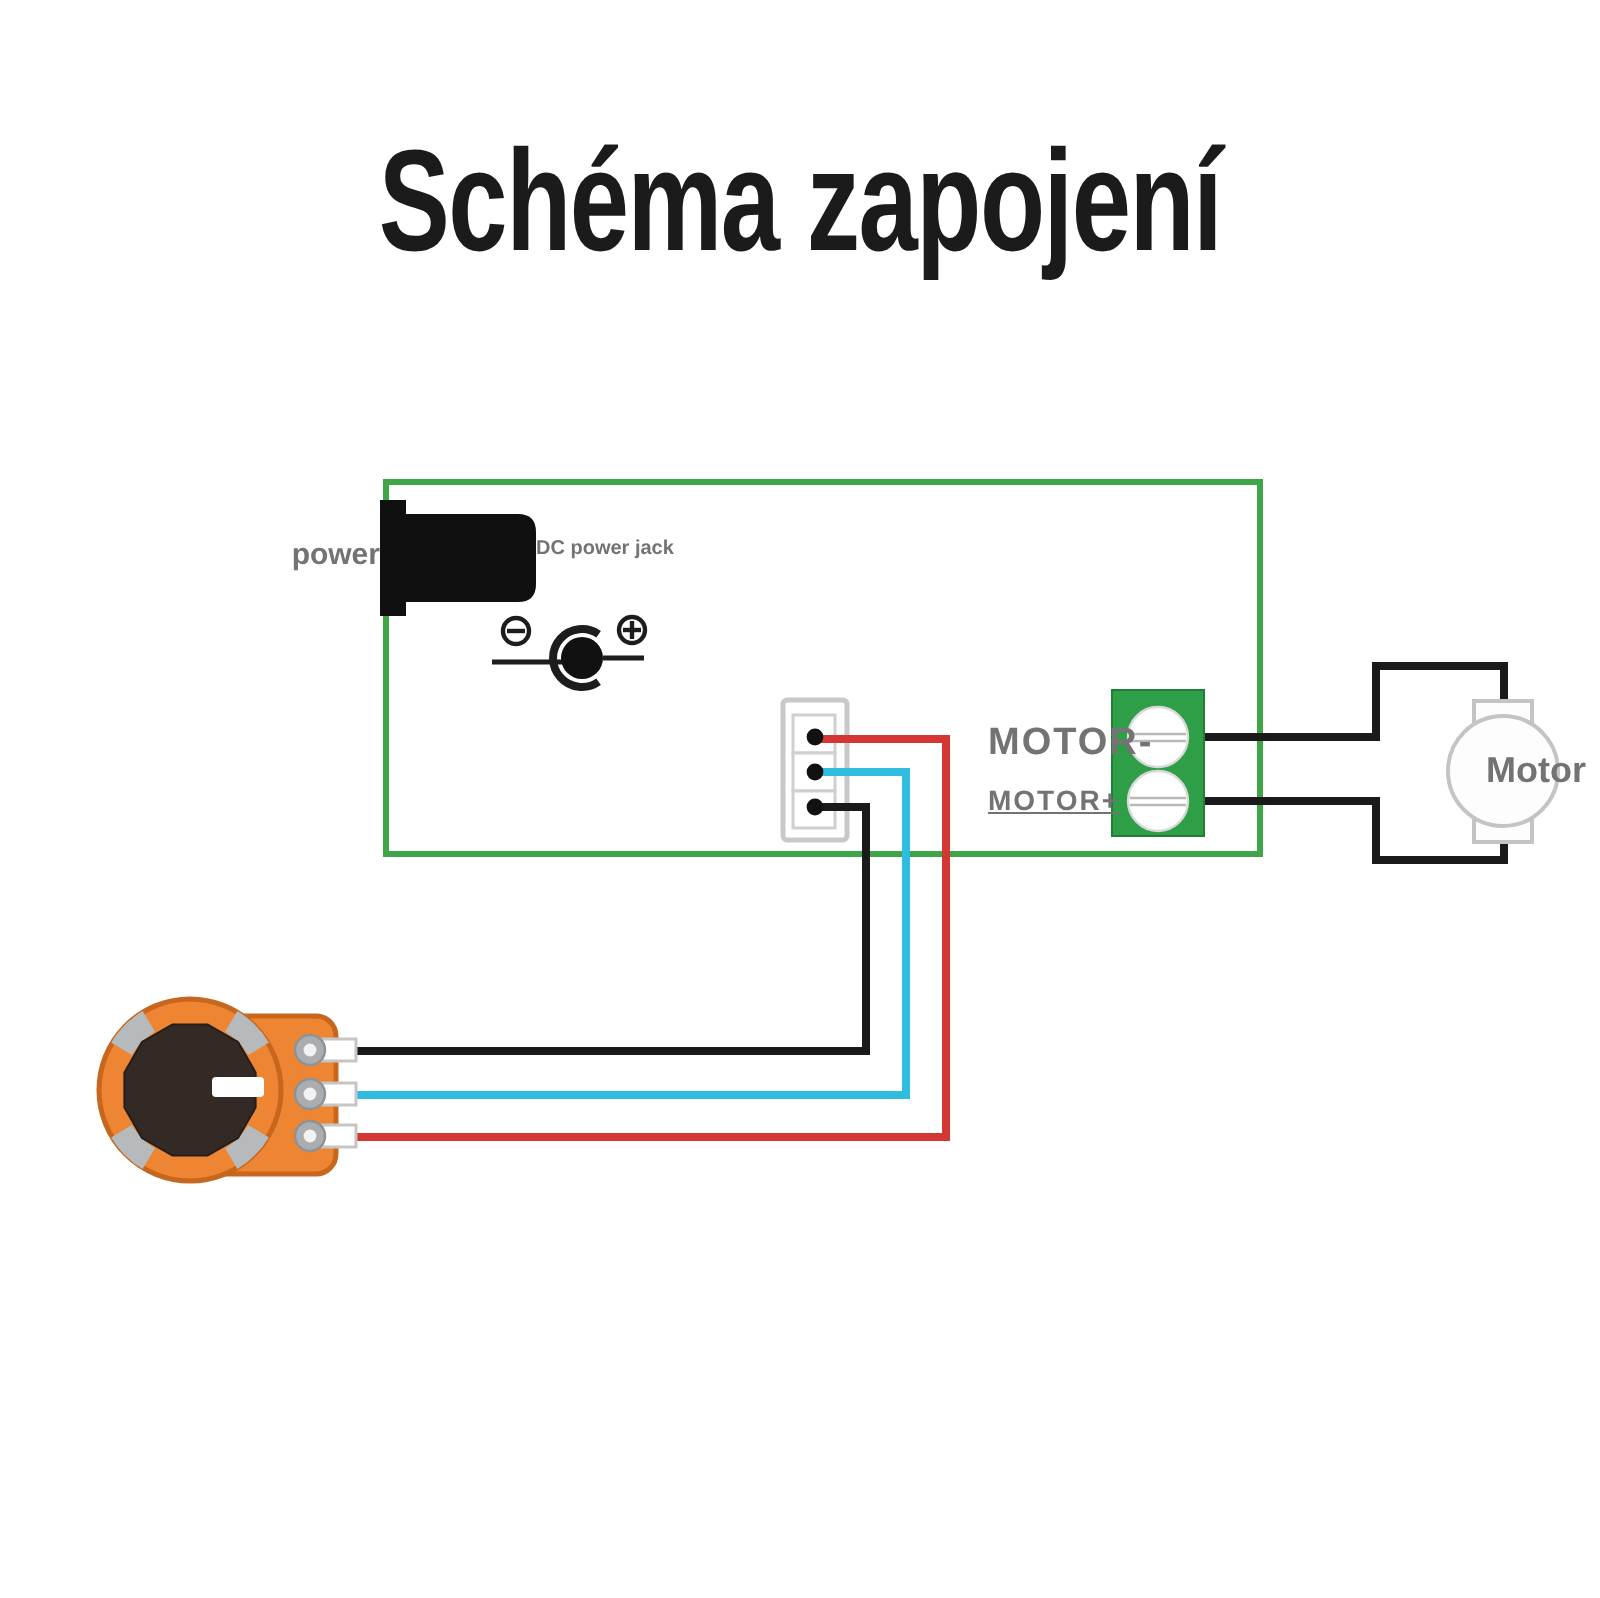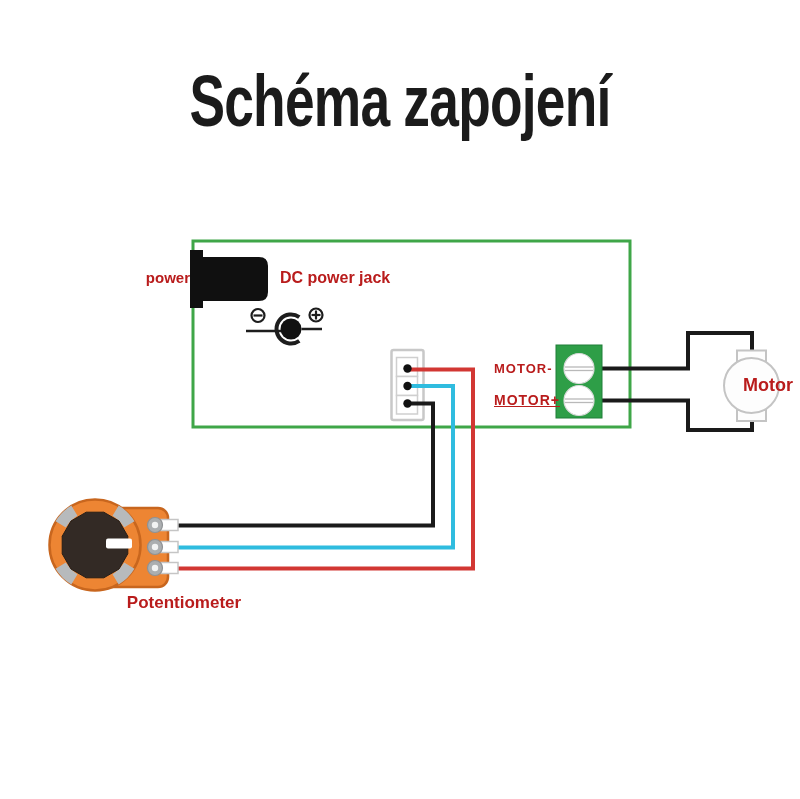--- a/index.html
+++ b/index.html
@@ -13,24 +13,24 @@
     width:800px;height:799px;position:relative;background:#ffffff;
     font-family:"Liberation Sans", sans-serif;color:var(--ink);overflow:hidden;
   }
   .abs{position:absolute;}
   #diagram-svg{position:absolute;left:0;top:0;}
   .title{
     left:0;right:0;top:60px;text-align:center;
     font-size:72px;font-weight:bold;letter-spacing:-1px;color:#1b1b1b;
     transform:scaleX(0.74);white-space:nowrap;
   }
-  .lbl{font-weight:bold;color:#b91c1c;white-space:nowrap;}
+  .lbl{font-weight:bold;color:#737373;white-space:nowrap;}
   .lbl-power{left:140px;top:269px;width:50px;text-align:right;font-size:15px;}
-  .lbl-jack{left:280px;top:269px;font-size:16px;}
-  .lbl-motor-minus{left:494px;top:361px;font-size:13px;letter-spacing:1px;}
+  .lbl-jack{left:268px;top:269px;font-size:10px;}
+  .lbl-motor-minus{left:494px;top:361px;font-size:19px;letter-spacing:1px;}
   .lbl-motor-plus{left:494px;top:392px;font-size:14px;letter-spacing:1px;text-decoration:underline;}
   .lbl-motor{left:722px;top:375px;width:58px;text-align:center;font-size:18px;margin-left:17px;}
   .lbl-pot{left:94px;top:592px;width:180px;text-align:center;font-size:17px;line-height:21px;}
 
   
   .board{fill:none;stroke:var(--board-outline);stroke-width:3;}
   .black-fill{fill:#101010;}
   .sym{stroke:#1d1d1d;fill:none;}
   .conn-box{fill:#ffffff;stroke:var(--outline-gray);stroke-width:2.5;}
   .conn-cell{fill:#ffffff;stroke:#cfcfcf;stroke-width:1.5;}
@@ -135,14 +135,13 @@
   </g>
 </svg>
 
 <div class="abs title">Schéma zapojení</div>
 <div class="abs lbl lbl-power">power</div>
 <div class="abs lbl lbl-jack">DC power jack</div>
 <div class="abs lbl lbl-motor-minus">MOTOR-</div>
 <div class="abs lbl lbl-motor-plus">MOTOR+</div>
 <div class="abs lbl lbl-motor">Motor</div>
 <div class="abs lbl lbl-pot">
-  <div>Potentiometer</div>
 </div>
 
 </body></html>

